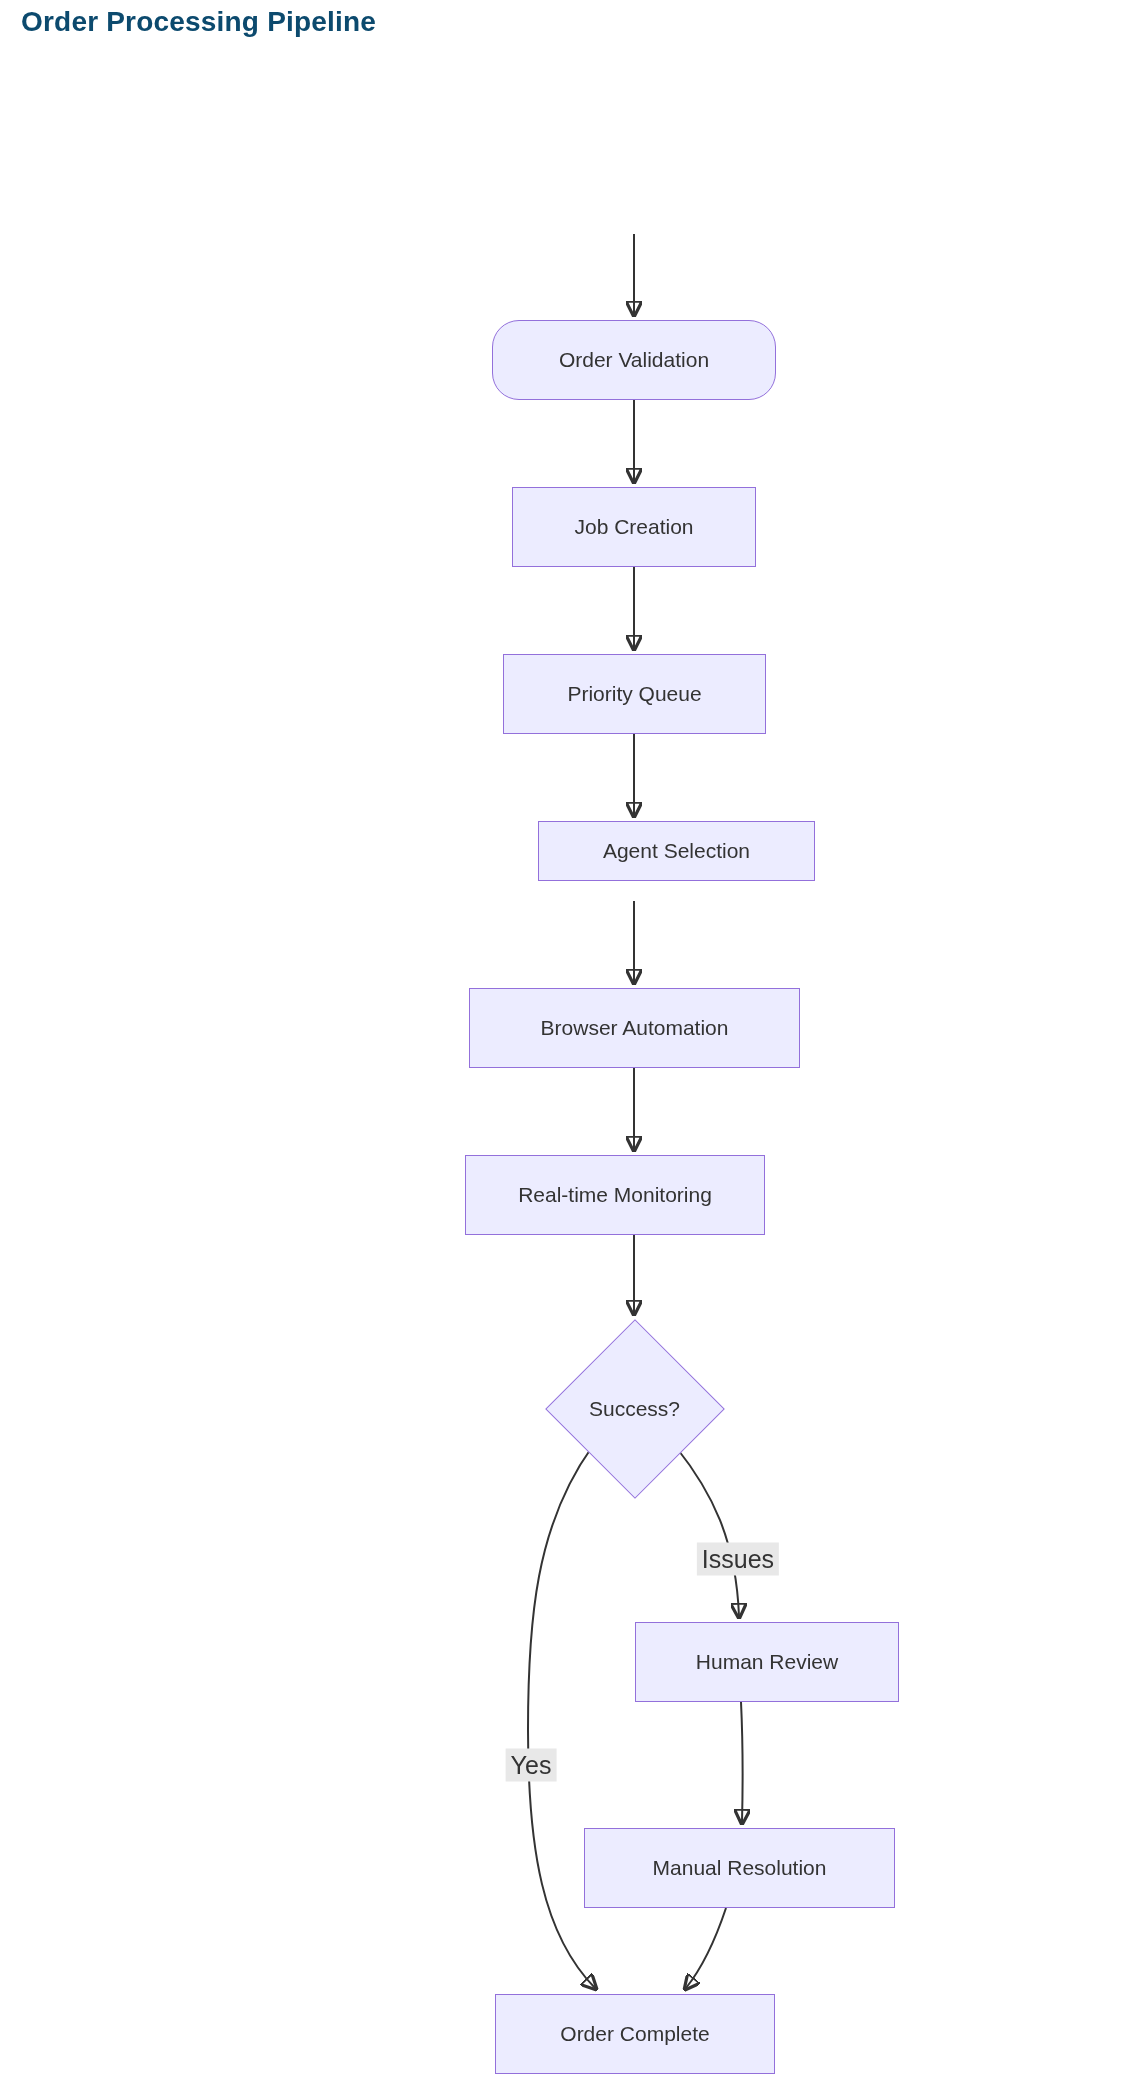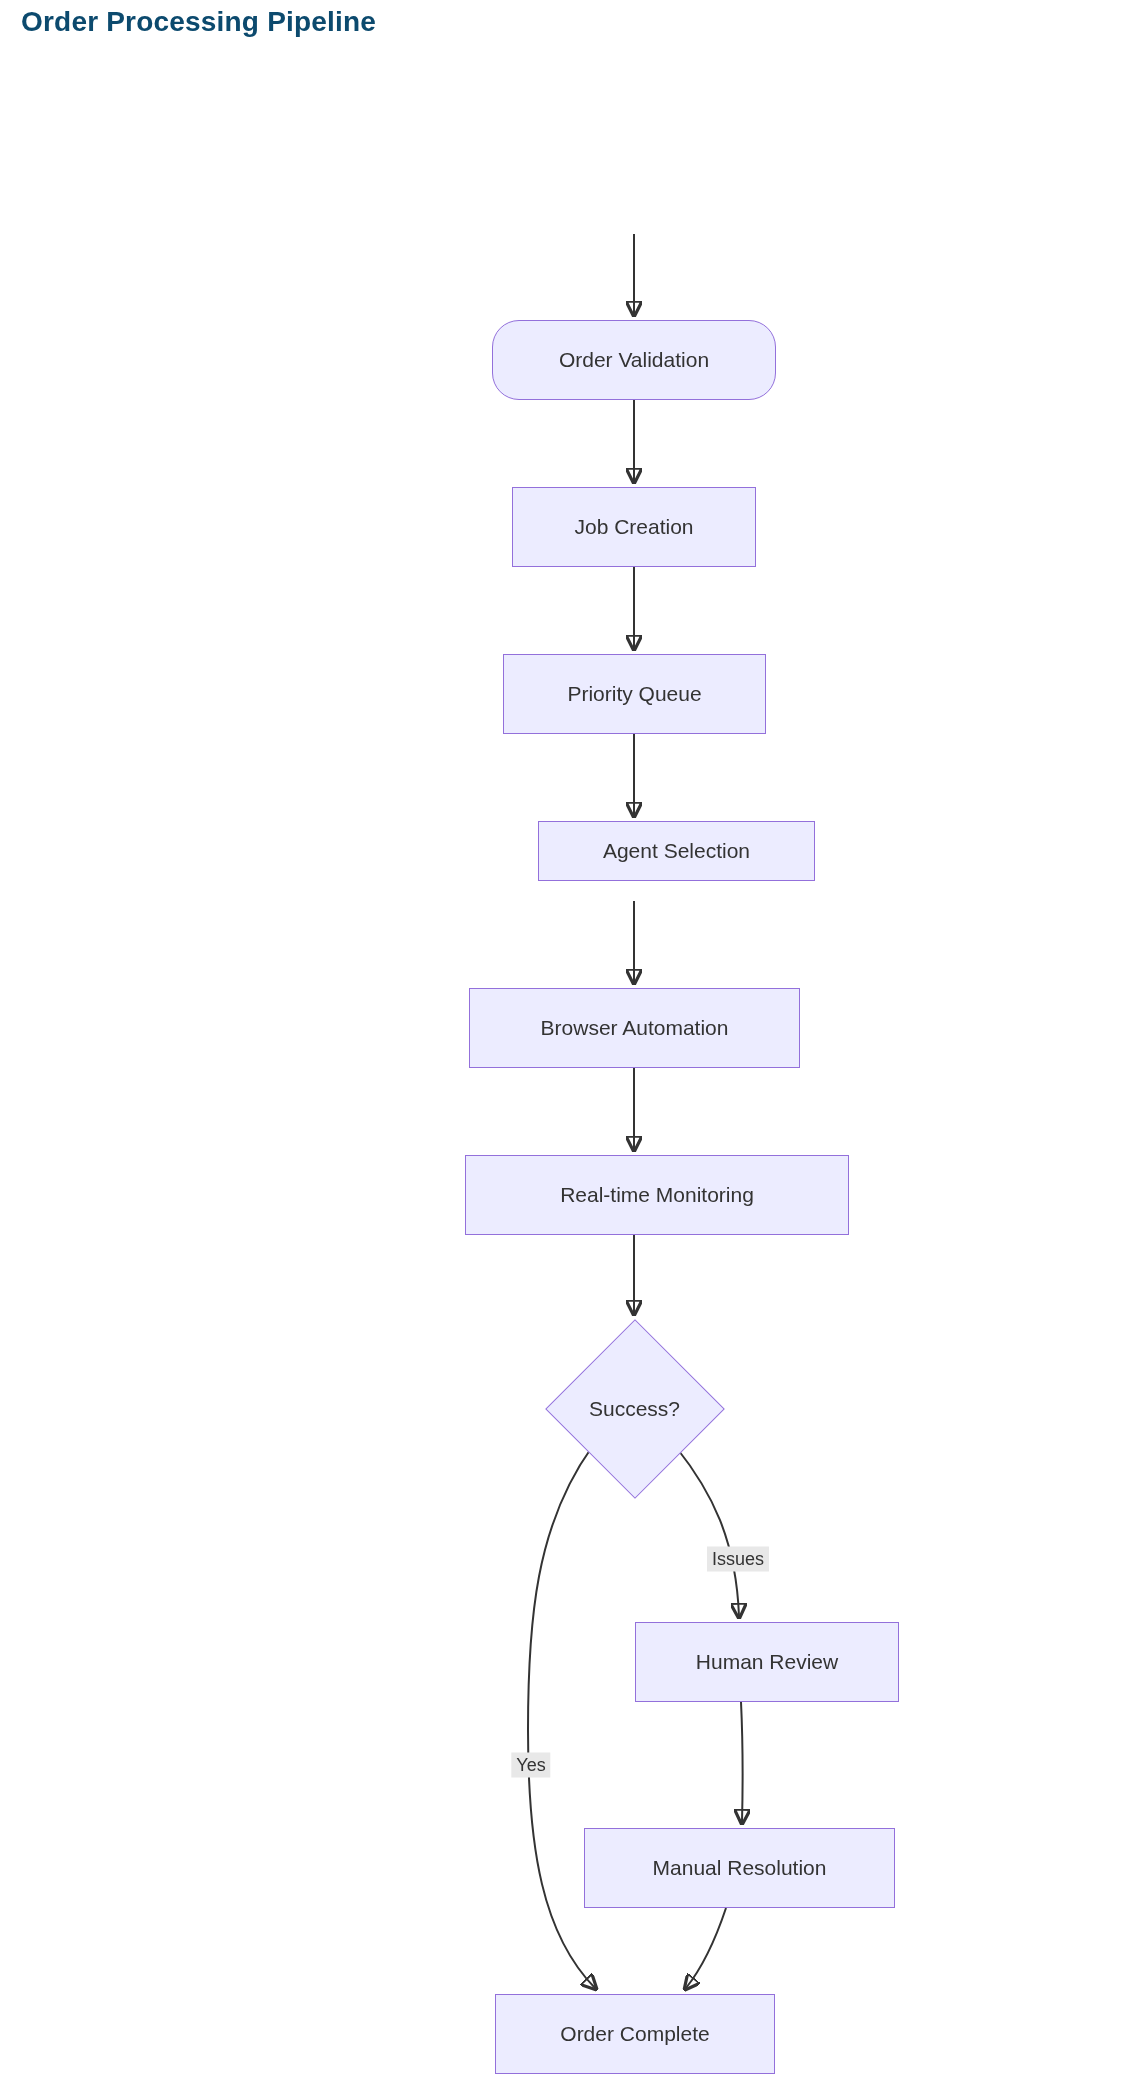--- a/index.html
+++ b/index.html
@@ -54,21 +54,21 @@
     text-align: center;
   }
   .node-label { position: relative; z-index: 2; }
   
   .pos-upload     { left: 517px; top: 154px;  width: 234px; height: 80px; }
   .pos-validation { left: 492px; top: 320px;  width: 284px; height: 80px; border-radius: 27px; }
   .pos-job        { left: 512px; top: 487px;  width: 244px; height: 80px; }
   .pos-queue      { left: 503px; top: 654px;  width: 263px; height: 80px; }
   .pos-agent      { left: 496px; top: 821px;  width: 277px; height: 60px; margin-left: 42px; }
   .pos-browser    { left: 469px; top: 988px;  width: 331px; height: 80px; }
-  .pos-monitor    { left: 465px; top: 1155px; width: 384px; height: 80px; }
+  .pos-monitor    { left: 465px; top: 1155px; width: 300px; height: 80px; }
   .pos-review     { left: 635px; top: 1622px; width: 264px; height: 80px; }
   .pos-manual     { left: 584px; top: 1828px; width: 311px; height: 80px; }
   .pos-complete   { left: 495px; top: 1994px; width: 280px; height: 80px; justify-content: center; }
   
   .pos-success    { left: 543px; top: 1319px; width: 183px; height: 179px; }
   .node-diamond {
     background: transparent;
     border: none;
     text-align: center;
   }
@@ -81,21 +81,21 @@
     transform: translate(-50%, -50%) rotate(45deg);
     background: var(--node-fill);
     border: 1.5px solid var(--node-border);
     z-index: 1;
   }
   .edge-label {
     position: absolute;
     transform: translate(-50%, -50%);
     background: var(--label-bg);
     color: var(--text);
-    font-size: 18px;
+    font-size: 25px;
     padding: 2px 5px;
     z-index: 3;
     white-space: nowrap;
   }
   .pos-label-issues { left: 738px; top: 1559px; }
   .pos-label-yes    { left: 531px; top: 1765px; }
 </style>
 </head>
 <body>
 

